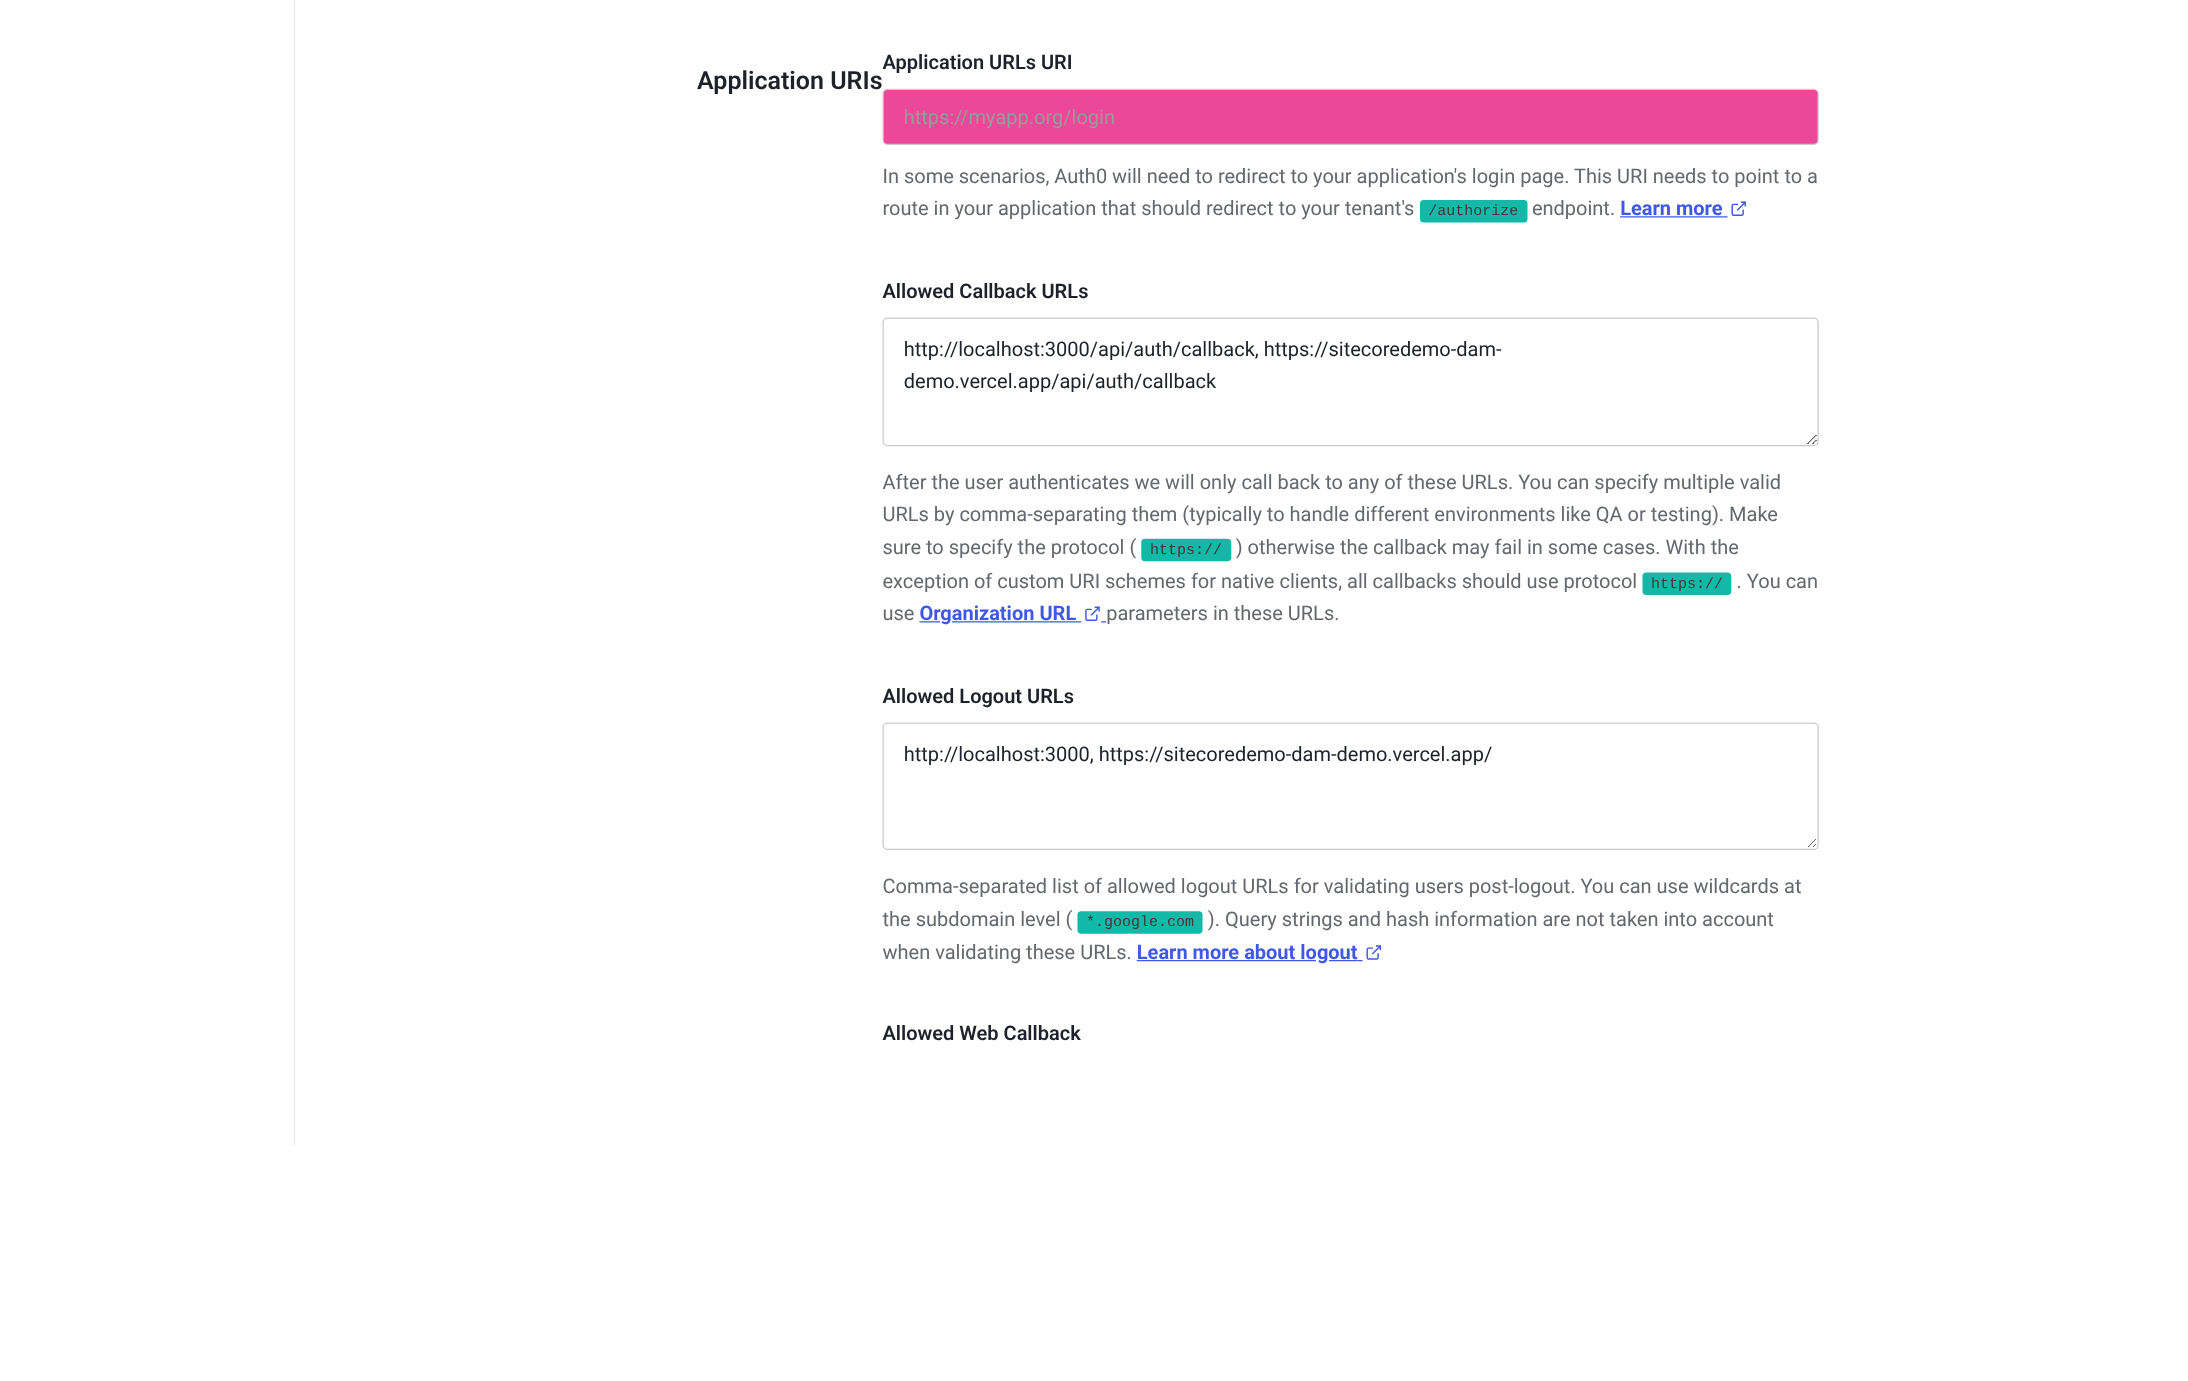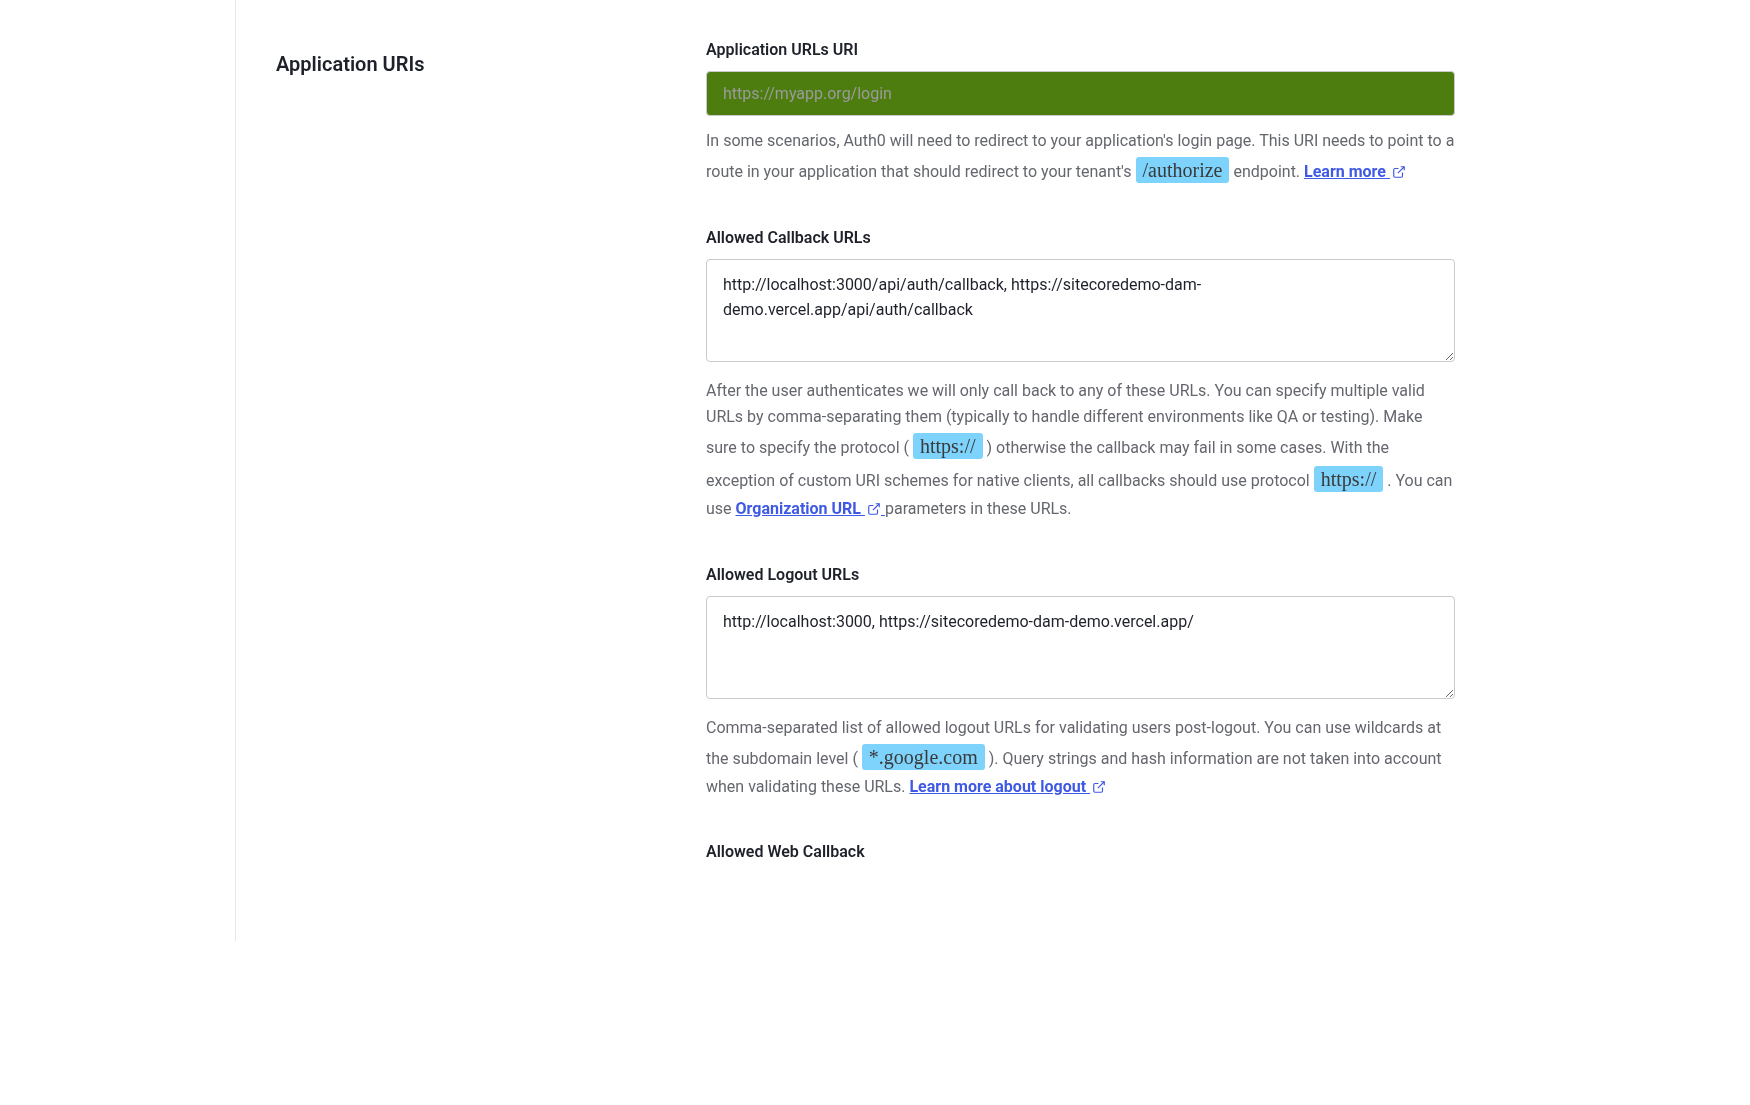--- a/index.html
+++ b/index.html
@@ -18,20 +18,21 @@
       padding: 40px 0;
       max-width: 1280px;
       margin: 0 auto;
       border-left: 1px solid #e8e8e8;
     }
     .left-col {
       width: 470px;
       flex-shrink: 0;
       padding-left: 40px;
       padding-top: 12px;
+      text-align: right;
     }
     .section-title {
       font-size: 20px;
       font-weight: 600;
       color: #1e212a;
     }
     .right-col {
       flex: 1;
       padding-right: 60px;
     }
@@ -46,21 +47,21 @@
       display: block;
     }
     .text-input {
       width: 100%;
       padding: 12px 16px;
       border: 1px solid #c9cace;
       border-radius: 4px;
       font-size: 16px;
       font-family: inherit;
       color: #1e212a;
-      background: #4d7c0f;
+      background: #ec4899;
     }
     .text-input::placeholder {
       color: #9b9b9b;
     }
     .textarea-input {
       width: 100%;
       padding: 12px 16px;
       border: 1px solid #c9cace;
       border-radius: 4px;
       font-size: 16px;
@@ -71,25 +72,25 @@
       line-height: 1.6;
       min-height: 96px;
     }
     .help-text {
       font-size: 16px;
       color: #65676e;
       line-height: 1.65;
       margin-top: 12px;
     }
     .code-chip {
-      font-family: Liberation Serif, serif;
-      background: #7dd3fc;
+      font-family: Liberation Mono, monospace;
+      background: #14b8a6;
       padding: 2px 7px;
       border-radius: 3px;
-      font-size: 20px;
+      font-size: 12px;
       color: #3a3a3a;
     }
     .link {
       color: #3f59e4;
       text-decoration: underline;
       cursor: pointer;
       font-weight: bold;
     }
     .link-icon {
       display: inline-block;

